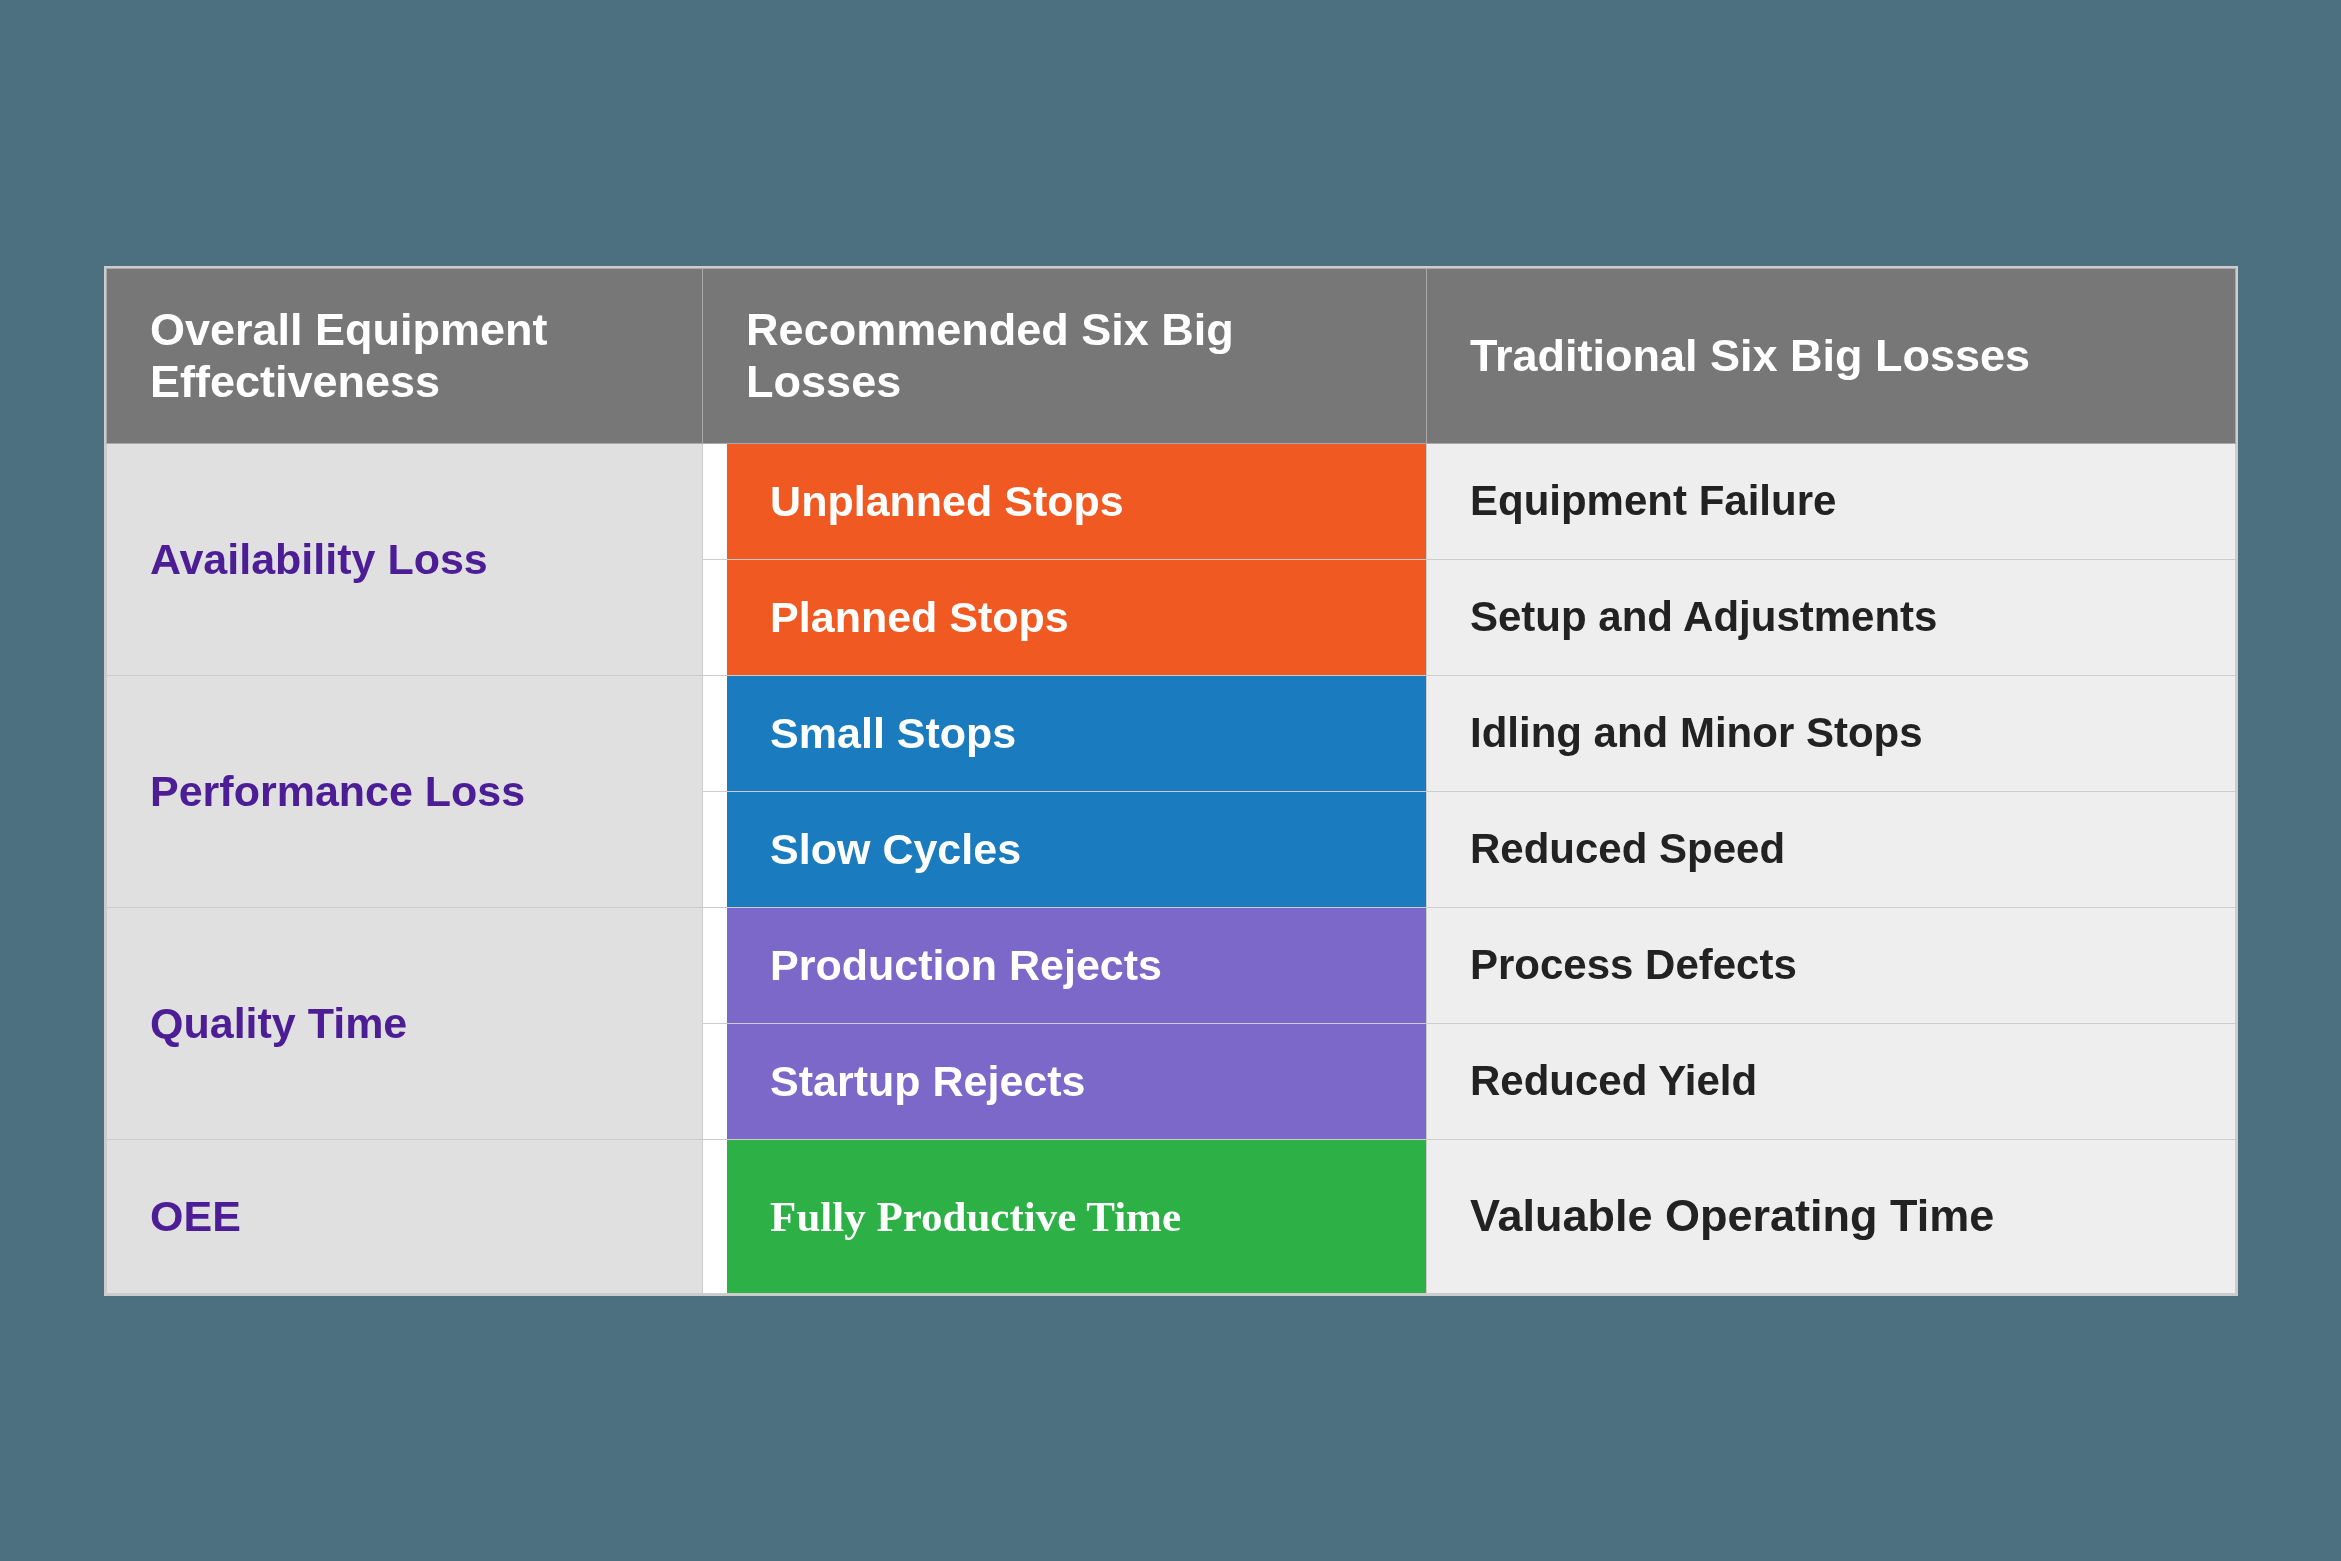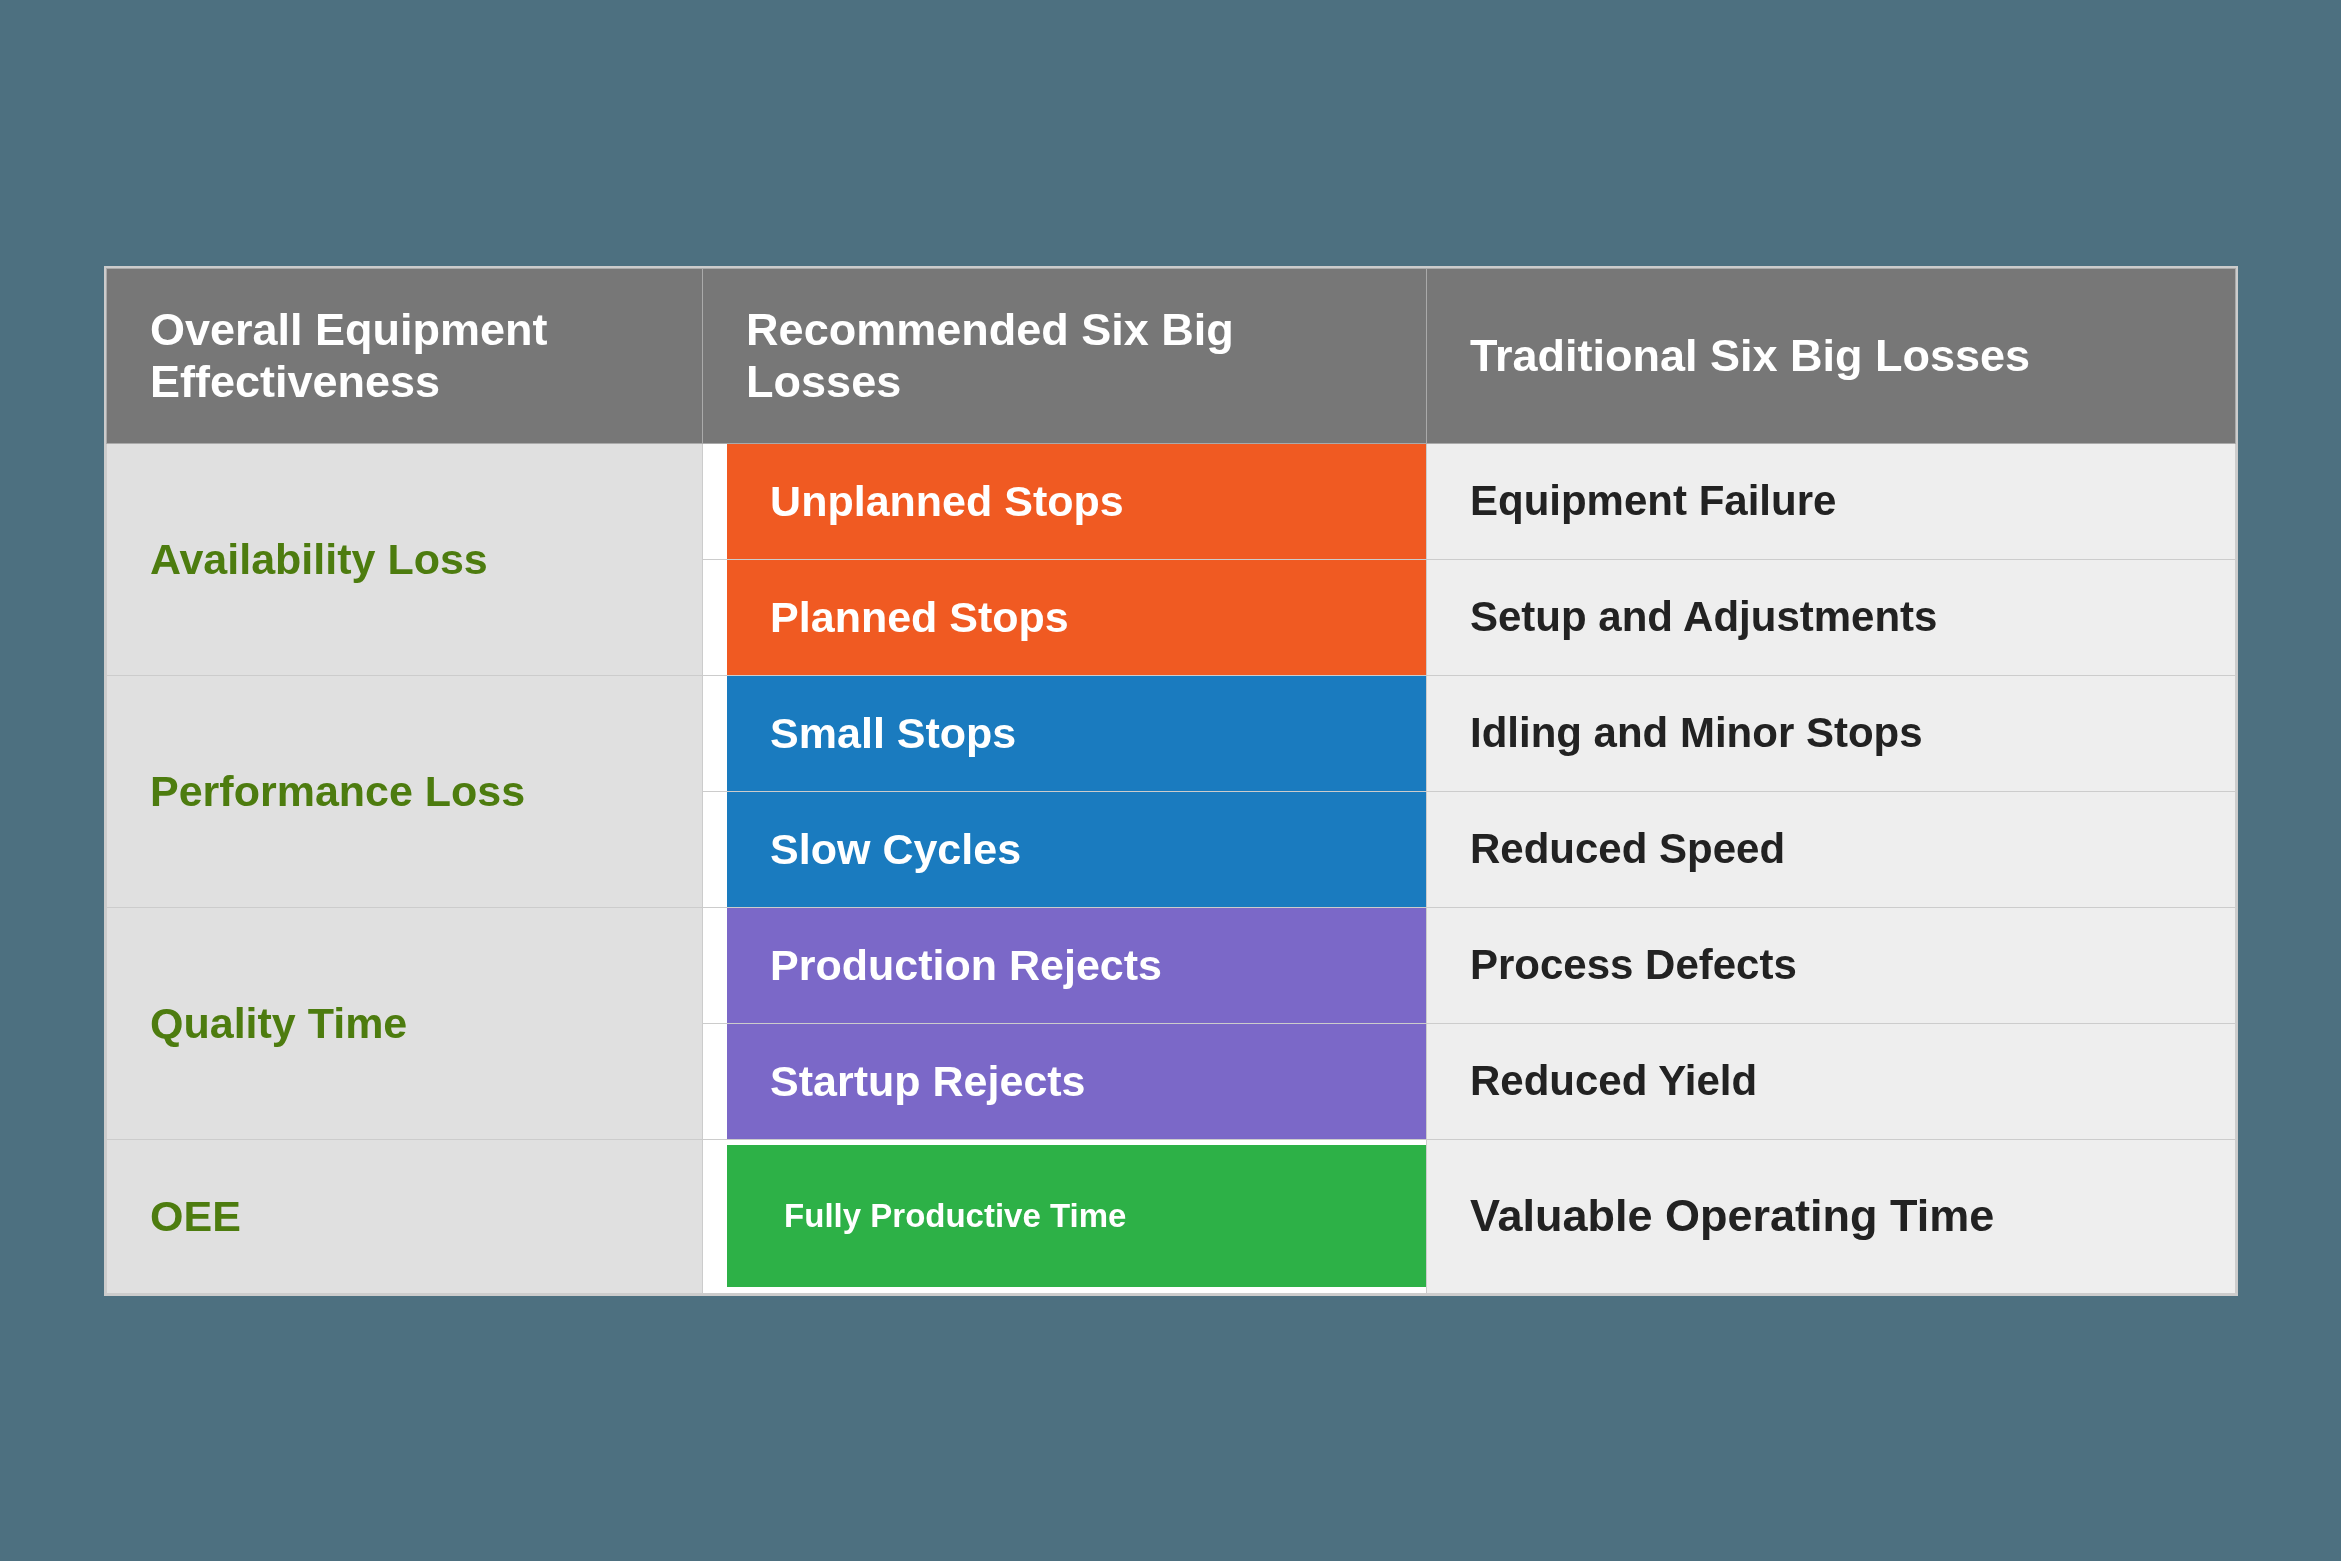--- a/index.html
+++ b/index.html
@@ -53,21 +53,21 @@
 
     .header-row th:nth-child(3) {
       width: 38%;
     }
 
     
     .category-cell {
       background-color: #e0e0e0;
       font-size: 43px;
       font-weight: bold;
-      color: #4d7c0f;
+      color: #4c1d95;
       padding: 35px 43px;
       text-align: left;
       vertical-align: middle;
       border: 1.7px solid #cccccc;
     }
 
     
     .colored-cell {
       padding: 0;
       border: 1.7px solid #cccccc;
@@ -96,22 +96,23 @@
       color: #222222;
       padding: 33px 43px;
       text-align: left;
       vertical-align: middle;
       border: 1.7px solid #cccccc;
       margin-left: 13px;
     }
 
     
     .oee-row .colored-cell-inner {
-      padding: 52px 57px;
-      font-size: 33px;
+      padding: 52px 43px;
+      font-size: 43px;
+      font-family: Liberation Serif, serif;
     }
 
     .oee-row .category-cell {
       padding: 52px 43px;
     }
 
     .oee-row .traditional-cell {
       padding: 44px 43px;
       font-size: 45px;
     }

